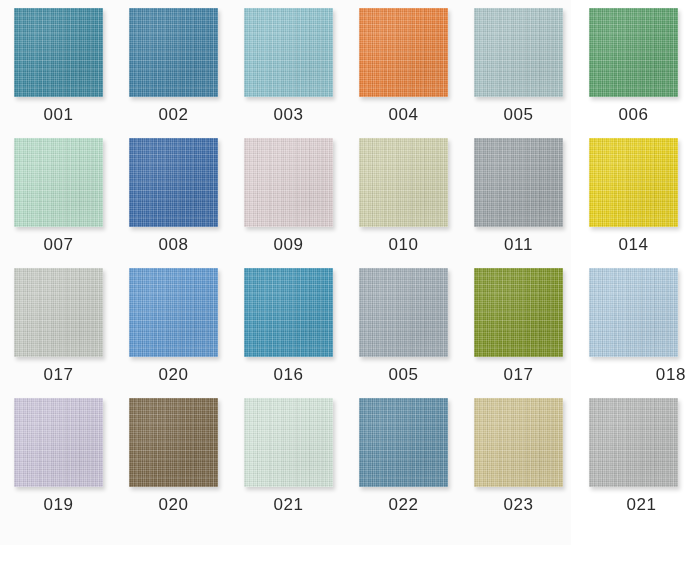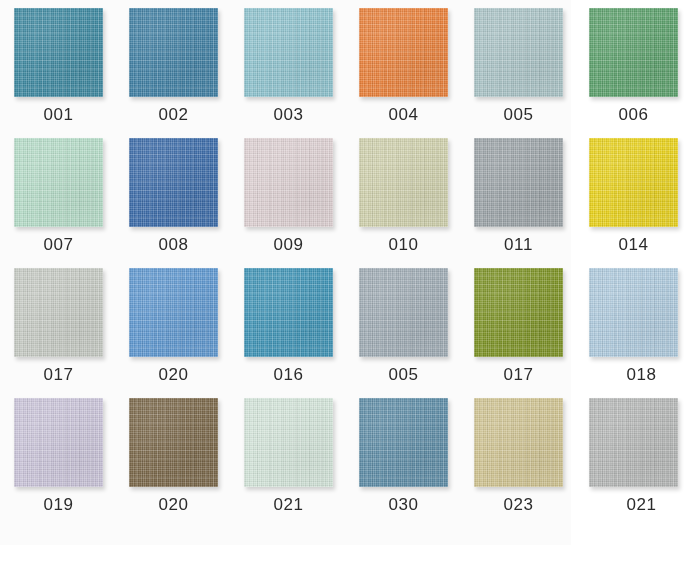--- a/index.html
+++ b/index.html
@@ -113,21 +113,21 @@
     top: 97px;
     width: 89px;
     text-align: center;
     font-size: 17px;
     letter-spacing: 0.6px;
     color: #2b2b2b;
     font-family: "Liberation Sans", sans-serif;
   }
 
   
-  .cell-18 .swatch-label { left: 8px; }
+  .cell-18 .swatch-label { left: 8px; text-align: right; }
   .cell-24 .swatch-label { left: 8px; }
 </style>
 </head>
 <body style="background: rgb(255, 255, 255);">
 
 <div id="card-background" style="background: rgb(251, 251, 251);"></div>
 
 <div id="swatch-grid">
     <div class="swatch-cell cell-1">
       <div class="swatch-chip" style="background-color: rgb(61, 136, 160);"></div>
@@ -208,21 +208,21 @@
     <div class="swatch-cell cell-20">
       <div class="swatch-chip" style="background-color: rgb(122, 103, 73);"></div>
       <div class="swatch-label">020</div>
     </div>
     <div class="swatch-cell cell-21">
       <div class="swatch-chip" style="background-color: rgb(211, 228, 217);"></div>
       <div class="swatch-label">021</div>
     </div>
     <div class="swatch-cell cell-22">
       <div class="swatch-chip" style="background-color: rgb(93, 140, 166);"></div>
-      <div class="swatch-label">030</div>
+      <div class="swatch-label">022</div>
     </div>
     <div class="swatch-cell cell-23">
       <div class="swatch-chip" style="background-color: rgb(207, 195, 145);"></div>
       <div class="swatch-label">023</div>
     </div>
     <div class="swatch-cell cell-24">
       <div class="swatch-chip" style="background-color: rgb(181, 183, 182);"></div>
       <div class="swatch-label">021</div>
     </div>
   </div>

